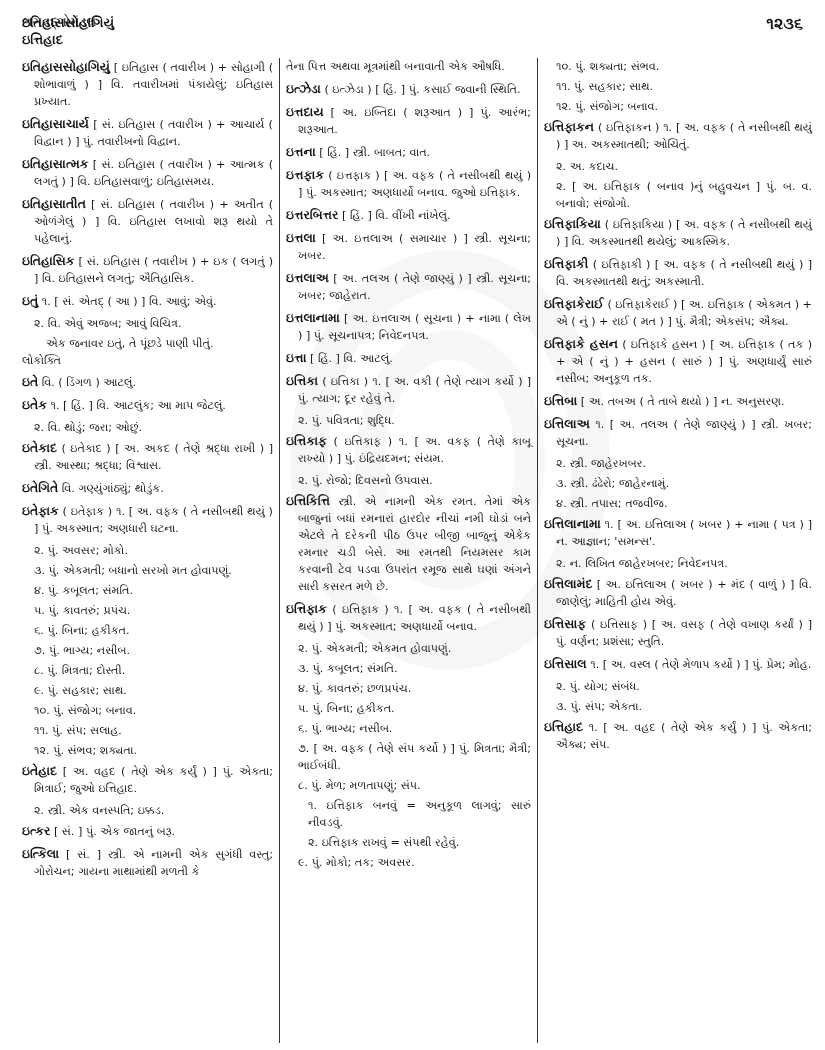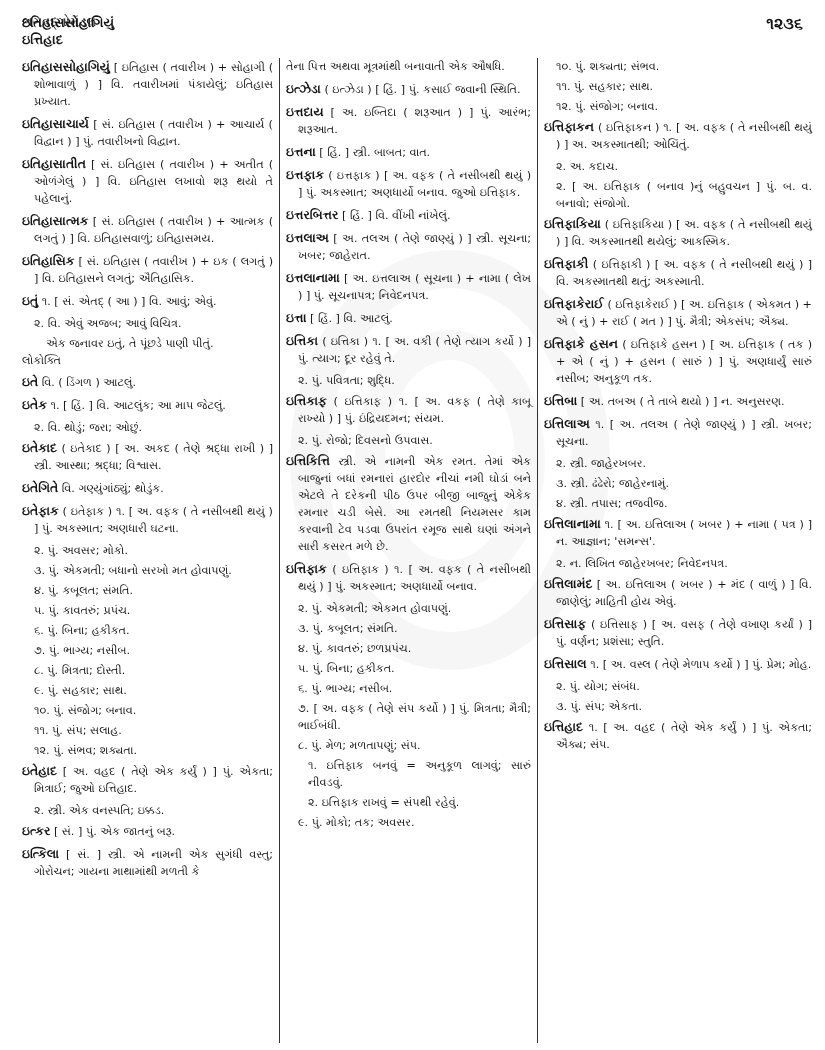--- a/index.html
+++ b/index.html
@@ -39,22 +39,22 @@
     <div>ઇત્તિહાદ</div>
   </div>
   <div class="hdr-center">ભગવદ્ગોમંડલ</div>
   <div class="hdr-right">૧૨૩૬</div>
 </div>
 
 <div class="columns">
   <div class="col col1">
       <div class="entry"><span class="hw">ઇતિહાસસોહાગિયું</span> <span class="def">[ ઇતિહાસ ( તવારીખ ) + સોહાગી ( શોભાવાળું ) ] વિ. તવારીખમાં પંકાયેલું; ઇતિહાસ પ્રખ્યાત.</span></div>
       <div class="entry"><span class="hw">ઇતિહાસાચાર્ય</span> <span class="def">[ સં. ઇતિહાસ ( તવારીખ ) + આચાર્ય ( વિદ્વાન ) ] પું. તવારીખનો વિદ્વાન.</span></div>
+      <div class="entry"><span class="hw">ઇતિહાસાત્મક</span> <span class="def">[ સં. ઇતિહાસ ( તવારીખ ) + આત્મક ( લગતું ) ] વિ. ઇતિહાસવાળું; ઇતિહાસમય.</span></div>
       <div class="entry"><span class="hw">ઇતિહાસાતીત</span> <span class="def">[ સં. ઇતિહાસ ( તવારીખ ) + અતીત ( ઓળંગેલું ) ] વિ. ઇતિહાસ લખાવો શરૂ થયો તે પહેલાનું.</span></div>
-      <div class="entry"><span class="hw">ઇતિહાસાત્મક</span> <span class="def">[ સં. ઇતિહાસ ( તવારીખ ) + આત્મક ( લગતું ) ] વિ. ઇતિહાસવાળું; ઇતિહાસમય.</span></div>
       <div class="entry"><span class="hw">ઇતિહાસિક</span> <span class="def">[ સં. ઇતિહાસ ( તવારીખ ) + ઇક ( લગતું ) ] વિ. ઇતિહાસને લગતું; ઐતિહાસિક.</span></div>
       <div class="entry"><span class="hw">ઇતું</span> <span class="def">૧. [ સં. એતદ્ ( આ ) ] વિ. આવું; એવું.</span></div>
       <div class="sub">૨. વિ. એવું અજબ; આવું વિચિત્ર.</div>
       <div class="quote">એક જનાવર ઇતું, તે પૂંછડે પાણી પીતું.</div>
       <div class="src">લોકોક્તિ</div>
       <div class="entry"><span class="hw">ઇતે</span> <span class="def">વિ. ( ડિંગળ ) આટલું.</span></div>
       <div class="entry"><span class="hw">ઇતેક</span> <span class="def">૧. [ હિં. ] વિ. આટલુંક; આ માપ જેટલું.</span></div>
       <div class="sub">૨. વિ. થોડું; જરા; ઓછું.</div>
       <div class="entry"><span class="hw">ઇતેકાદ</span> <span class="def">( ઇતેકાદ ) [ અ. અકદ ( તેણે શ્રદ્ધા રાખી ) ] સ્ત્રી. આસ્થા; શ્રદ્ધા; વિશ્વાસ.</span></div>
       <div class="entry"><span class="hw">ઇતેગિતે</span> <span class="def">વિ. ગણ્યુંગાંઠ્યું; થોડુંક.</span></div>
@@ -75,20 +75,21 @@
       <div class="entry"><span class="hw">ઇત્કર</span> <span class="def">[ સં. ] પું. એક જાતનું બરૂ.</span></div>
       <div class="entry"><span class="hw">ઇત્કિલા</span> <span class="def">[ સં. ] સ્ત્રી. એ નામની એક સુગંધી વસ્તુ; ગોરોચન; ગાયના માથામાંથી મળતી કે</span></div>
     </div>
   <div class="col col2">
       <div class="cont">તેના પિત્ત અથવા મૂત્રમાંથી બનાવાતી એક ઔષધિ.</div>
       <div class="entry"><span class="hw">ઇત્ઝેડા</span> <span class="def">( ઇત્ઝેડા ) [ હિં. ] પું. કસાઈ જવાની સ્થિતિ.</span></div>
       <div class="entry"><span class="hw">ઇત્તદાય</span> <span class="def">[ અ. ઇબ્તિદા ( શરૂઆત ) ] પું. આરંભ; શરૂઆત.</span></div>
       <div class="entry"><span class="hw">ઇત્તના</span> <span class="def">[ હિં. ] સ્ત્રી. બાબત; વાત.</span></div>
       <div class="entry"><span class="hw">ઇત્તફાક</span> <span class="def">( ઇત્તફાક ) [ અ. વફક ( તે નસીબથી થયું ) ] પું. અકસ્માત; અણધાર્યો બનાવ. જુઓ ઇત્તિફાક.</span></div>
       <div class="entry"><span class="hw">ઇત્તરબિત્તર</span> <span class="def">[ હિં. ] વિ. વીંખી નાંખેલું.</span></div>
+      <div class="entry"><span class="hw">ઇત્તલા</span> <span class="def">[ અ. ઇત્તલાઅ ( સમાચાર ) ] સ્ત્રી. સૂચના; ખબર.</span></div>
       <div class="entry"><span class="hw">ઇત્તલાઅ</span> <span class="def">[ અ. તલઅ ( તેણે જાણ્યું ) ] સ્ત્રી. સૂચના; ખબર; જાહેરાત.</span></div>
       <div class="entry"><span class="hw">ઇત્તલાનામા</span> <span class="def">[ અ. ઇત્તલાઅ ( સૂચના ) + નામા ( લેખ ) ] પું. સૂચનાપત્ર; નિવેદનપત્ર.</span></div>
       <div class="entry"><span class="hw">ઇત્તા</span> <span class="def">[ હિં. ] વિ. આટલું.</span></div>
       <div class="entry"><span class="hw">ઇત્તિકા</span> <span class="def">( ઇત્તિકા ) ૧. [ અ. વકી ( તેણે ત્યાગ કર્યો ) ] પું. ત્યાગ; દૂર રહેવું તે.</span></div>
       <div class="sub">૨. પું. પવિત્રતા; શુદ્ધિ.</div>
       <div class="entry"><span class="hw">ઇત્તિકાફ</span> <span class="def">( ઇત્તિકાફ ) ૧. [ અ. વકફ ( તેણે કાબૂ રાખ્યો ) ] પું. ઇંદ્રિયદમન; સંયમ.</span></div>
       <div class="sub">૨. પું. રોજો; દિવસનો ઉપવાસ.</div>
       <div class="entry"><span class="hw">ઇત્તિકિત્તિ</span> <span class="def">સ્ત્રી. એ નામની એક રમત. તેમાં એક બાજુનાં બધાં રમનારાં હારદોર નીચાં નમી ઘોડાં બને એટલે તે દરેકની પીઠ ઉપર બીજી બાજુનું એકેક રમનાર ચડી બેસે. આ રમતથી નિયમસર કામ કરવાની ટેવ પડવા ઉપરાંત રમૂજ સાથે ઘણાં અંગને સારી કસરત મળે છે.</span></div>
       <div class="entry"><span class="hw">ઇત્તિફાક</span> <span class="def">( ઇત્તિફાક ) ૧. [ અ. વફક ( તે નસીબથી થયું ) ] પું. અકસ્માત; અણધાર્યો બનાવ.</span></div>
       <div class="sub">૨. પું. એકમતી; એકમત હોવાપણું.</div>

